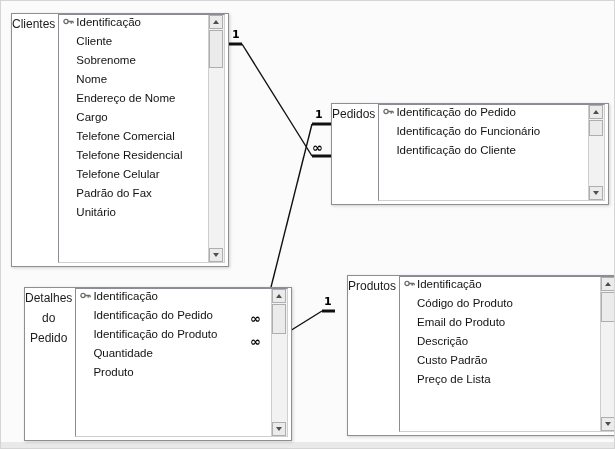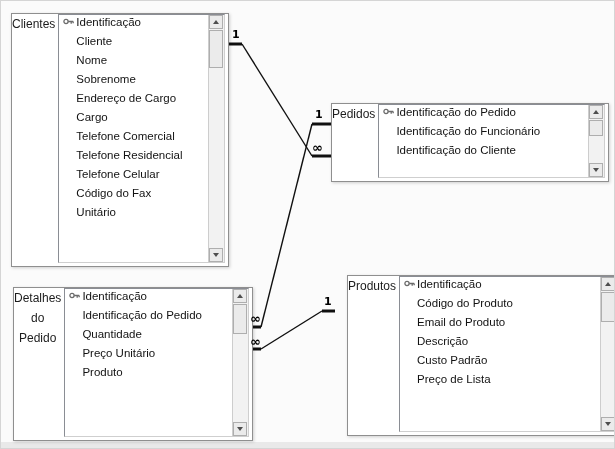--- a/index.html
+++ b/index.html
@@ -76,68 +76,68 @@
               </svg>
           </span>
           <span class="field-label">Identificação</span>
         </div>
         <div class="field-row">
             <span class="key-slot"></span>
             <span class="field-label">Cliente</span>
           </div>
         <div class="field-row">
             <span class="key-slot"></span>
+            <span class="field-label">Sobrenome</span>
+          </div>
+        <div class="field-row">
+            <span class="key-slot"></span>
             <span class="field-label">Nome</span>
           </div>
         <div class="field-row">
             <span class="key-slot"></span>
-            <span class="field-label">Sobrenome</span>
-          </div>
-        <div class="field-row">
-            <span class="key-slot"></span>
-            <span class="field-label">Endereço de Cargo</span>
+            <span class="field-label">Endereço de Nome</span>
           </div>
         <div class="field-row">
             <span class="key-slot"></span>
             <span class="field-label">Cargo</span>
           </div>
         <div class="field-row">
             <span class="key-slot"></span>
             <span class="field-label">Telefone Comercial</span>
           </div>
         <div class="field-row">
             <span class="key-slot"></span>
             <span class="field-label">Telefone Residencial</span>
           </div>
         <div class="field-row">
             <span class="key-slot"></span>
             <span class="field-label">Telefone Celular</span>
           </div>
         <div class="field-row">
             <span class="key-slot"></span>
-            <span class="field-label">Código do Fax</span>
+            <span class="field-label">Padrão do Fax</span>
           </div>
         <div class="field-row">
             <span class="key-slot"></span>
             <span class="field-label">Unitário</span>
           </div>
       </div>
       <div class="scrollbar">
         <div class="sb-btn up">
             <span class="tri up"></span>
           </div>
         <div class="sb-thumb" style="height:38px"></div>
         <div class="sb-btn down">
             <span class="tri down"></span>
           </div>
       </div>
     </div>
   </div>
 
-  <div class="table-window" style="left:330px;top:102px;width:278px;height:79px">
+  <div class="table-window" style="left:330px;top:102px;width:278px;height:102px">
     <div class="table-title">Pedidos</div>
     <div class="field-list">
       <div class="fields">
         <div class="field-row">
           <span class="key-slot">
             <svg width="11" height="11" viewBox="0 0 11 11">
                 <circle cx="3" cy="5.5" r="2.1" fill="none" stroke="#6b6b6b" stroke-width="1.3"></circle>
                 <path d="M5.2 5.5 H10.2 M8.2 5.5 V7.8 M10.2 5.5 V7.2" fill="none" stroke="#6b6b6b" stroke-width="1.3"></path>
               </svg>
           </span>
@@ -157,44 +157,44 @@
             <span class="tri up"></span>
           </div>
         <div class="sb-thumb" style="height:16px"></div>
         <div class="sb-btn down">
             <span class="tri down"></span>
           </div>
       </div>
     </div>
   </div>
 
-  <div class="table-window" style="left:12px;top:286px;width:240px;height:154px">
+  <div class="table-window" style="left:23px;top:286px;width:268px;height:154px">
     <div class="table-title">Detalhes do Pedido</div>
     <div class="field-list">
       <div class="fields">
         <div class="field-row">
           <span class="key-slot">
             <svg width="11" height="11" viewBox="0 0 11 11">
                 <circle cx="3" cy="5.5" r="2.1" fill="none" stroke="#6b6b6b" stroke-width="1.3"></circle>
                 <path d="M5.2 5.5 H10.2 M8.2 5.5 V7.8 M10.2 5.5 V7.2" fill="none" stroke="#6b6b6b" stroke-width="1.3"></path>
               </svg>
           </span>
           <span class="field-label">Identificação</span>
         </div>
         <div class="field-row">
             <span class="key-slot"></span>
             <span class="field-label">Identificação do Pedido</span>
           </div>
         <div class="field-row">
             <span class="key-slot"></span>
+            <span class="field-label">Identificação do Produto</span>
+          </div>
+        <div class="field-row">
+            <span class="key-slot"></span>
             <span class="field-label">Quantidade</span>
-          </div>
-        <div class="field-row">
-            <span class="key-slot"></span>
-            <span class="field-label">Preço Unitário</span>
           </div>
         <div class="field-row">
             <span class="key-slot"></span>
             <span class="field-label">Produto</span>
           </div>
       </div>
       <div class="scrollbar">
         <div class="sb-btn up">
             <span class="tri up"></span>
           </div>

